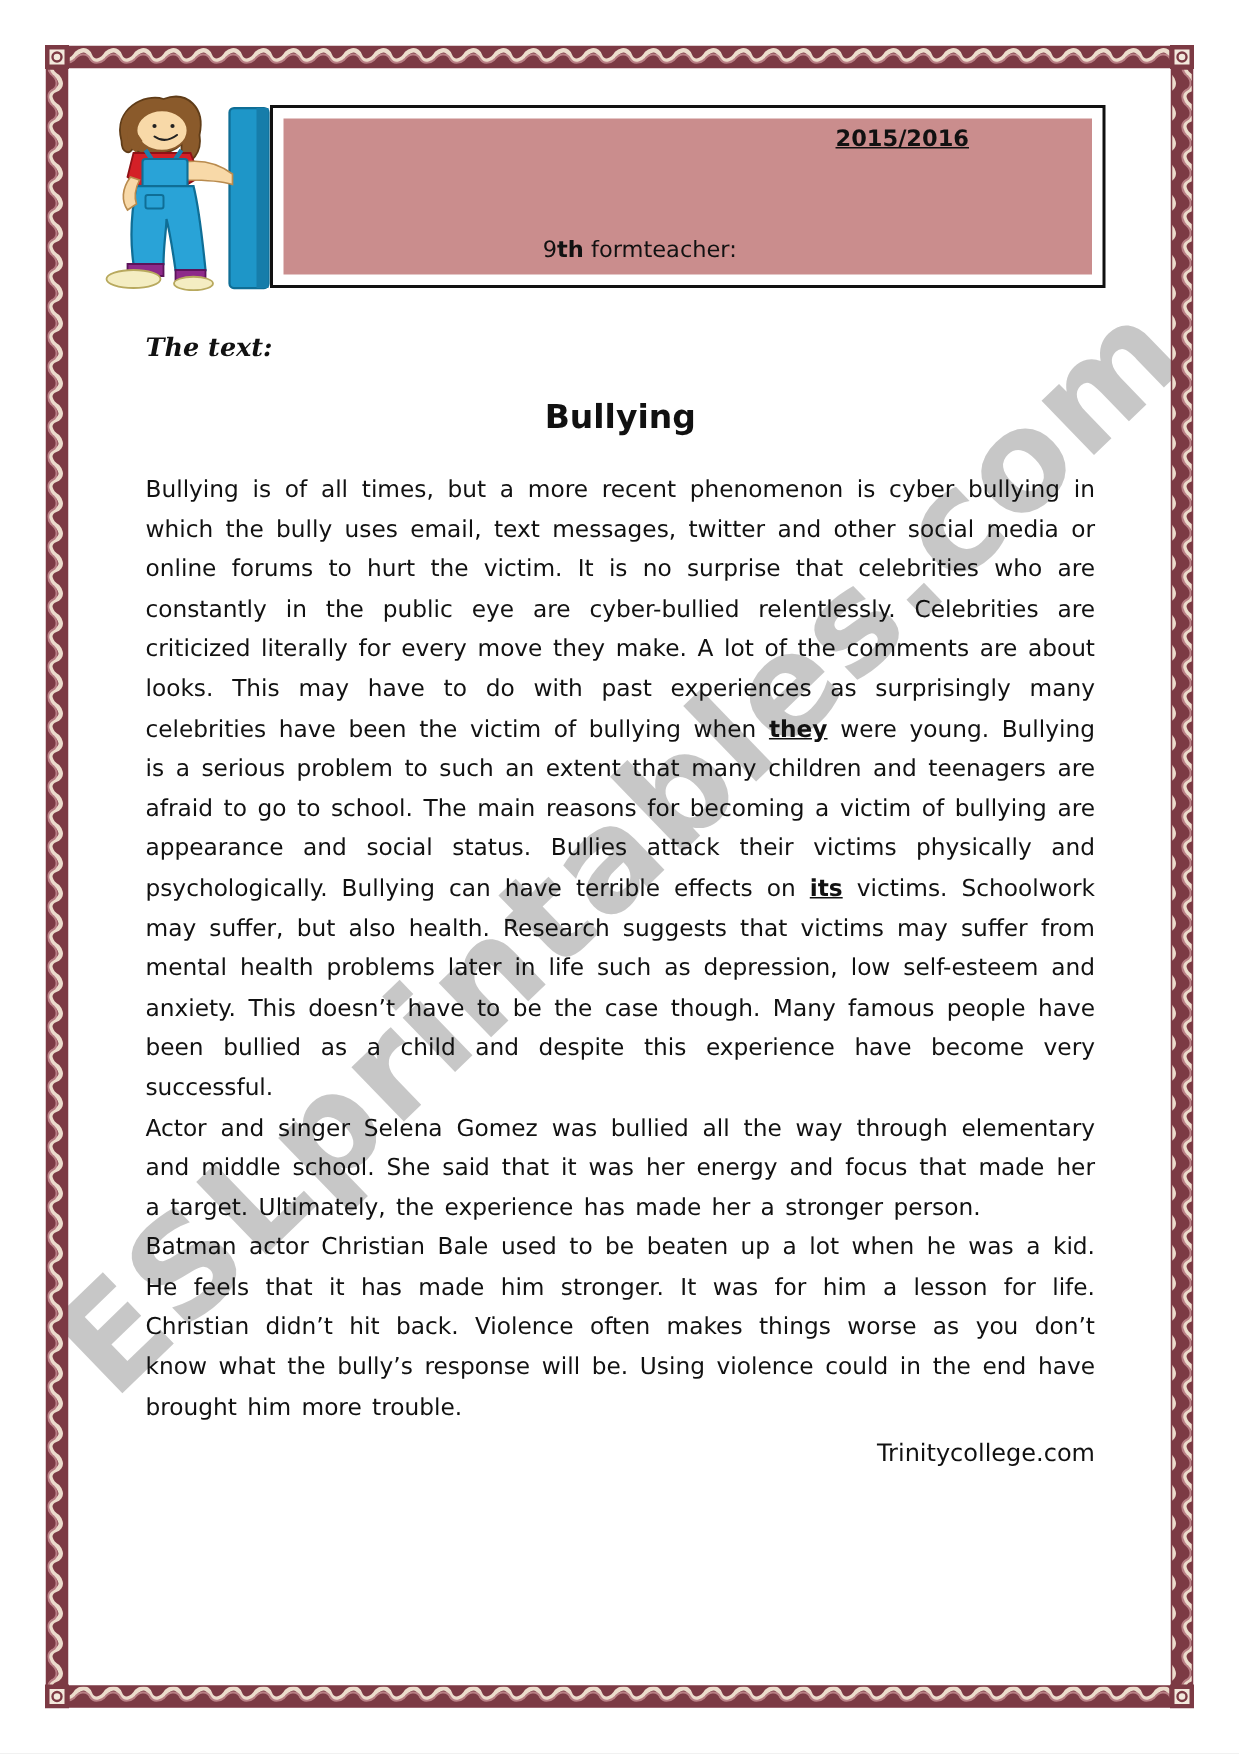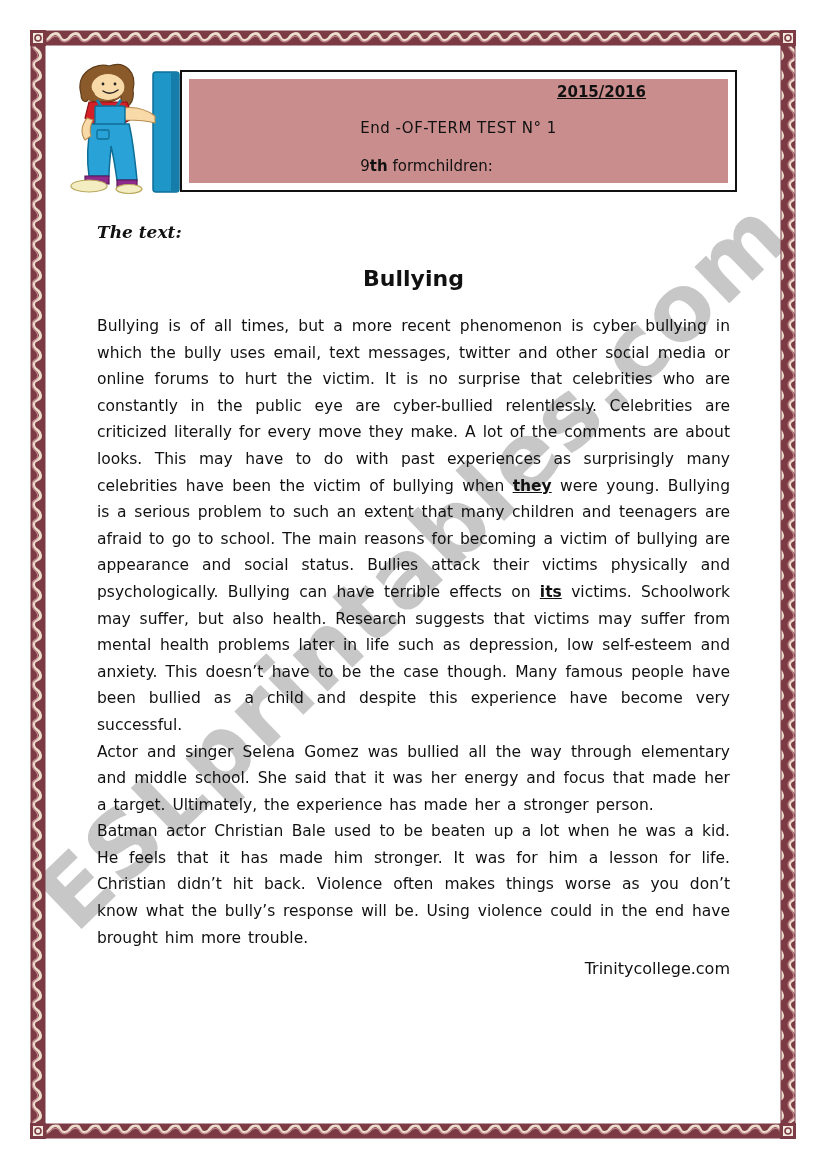--- a/index.html
+++ b/index.html
@@ -112,24 +112,23 @@
 
     <path d="M22 116 L 46 116 L 46 124 L 22 124 Z" fill="#8e2a8a" stroke="#5c145a" stroke-width="1.2"></path>
     <ellipse cx="26" cy="126" rx="18" ry="6" fill="#f4edc2" stroke="#b8a95e" stroke-width="1.2"></ellipse>
     <path d="M54 120 L 74 120 L 74 128 L 54 128 Z" fill="#8e2a8a" stroke="#5c145a" stroke-width="1.2"></path>
     <ellipse cx="66" cy="129" rx="13" ry="4.5" fill="#f4edc2" stroke="#b8a95e" stroke-width="1.2"></ellipse>
   </svg>
 
   <div class="header-box">
     <div class="header-fill" style="background:#ca8d8d;">
       <div class="hdr-year">2015/2016</div>
-      <div class="hdr-title">End -OF-TERM TEST N° 1</div>
       <div class="hdr-bottom">
         <span><span>9</span><b>th</b><span> form</span></span>
-        <span>children:</span>
+        <span>teacher:</span>
       </div>
     </div>
   </div>
 
   <div class="main">
     <div class="text-label">The text:</div>
     <div class="doc-title">Bullying</div>
     <p class="para"><span>Bullying is of all times, but a more recent phenomenon is cyber bullying in which the bully uses email, text messages, twitter and other social media or online forums to hurt the victim.  It is no surprise that celebrities who are constantly in the public eye are cyber-bullied relentlessly.  Celebrities are criticized literally for every move they make.  A lot of the comments are about looks.  This may have to do with past experiences as surprisingly many celebrities have been the victim of bullying when </span><span class="bu">they</span><span> were young. Bullying is a serious problem to such an extent that many children and teenagers are afraid to go to school. The main reasons for becoming a victim of bullying are appearance and social status.  Bullies attack their victims physically and psychologically.  Bullying can have terrible effects on </span><span class="bu">its</span><span> victims.  Schoolwork may suffer, but also health.  Research suggests that victims may suffer from mental health problems later in life such as depression, low self-esteem and anxiety.  This doesn’t have to be the case though.  Many famous people have been bullied as a child and despite this experience have become very successful.</span></p>
     <p class="para">Actor and singer Selena Gomez was bullied all the way through elementary and middle school.  She said that it was her energy and focus that made her a target. Ultimately, the experience has made her a stronger person.</p>
     <p class="para">Batman actor Christian Bale used to be beaten up a lot when he was a kid. He feels that it has made him stronger. It was for him a lesson for life.  Christian didn’t hit back.  Violence often makes things worse as you don’t know what the bully’s response will be. Using violence could in the end have brought him more trouble.</p>

